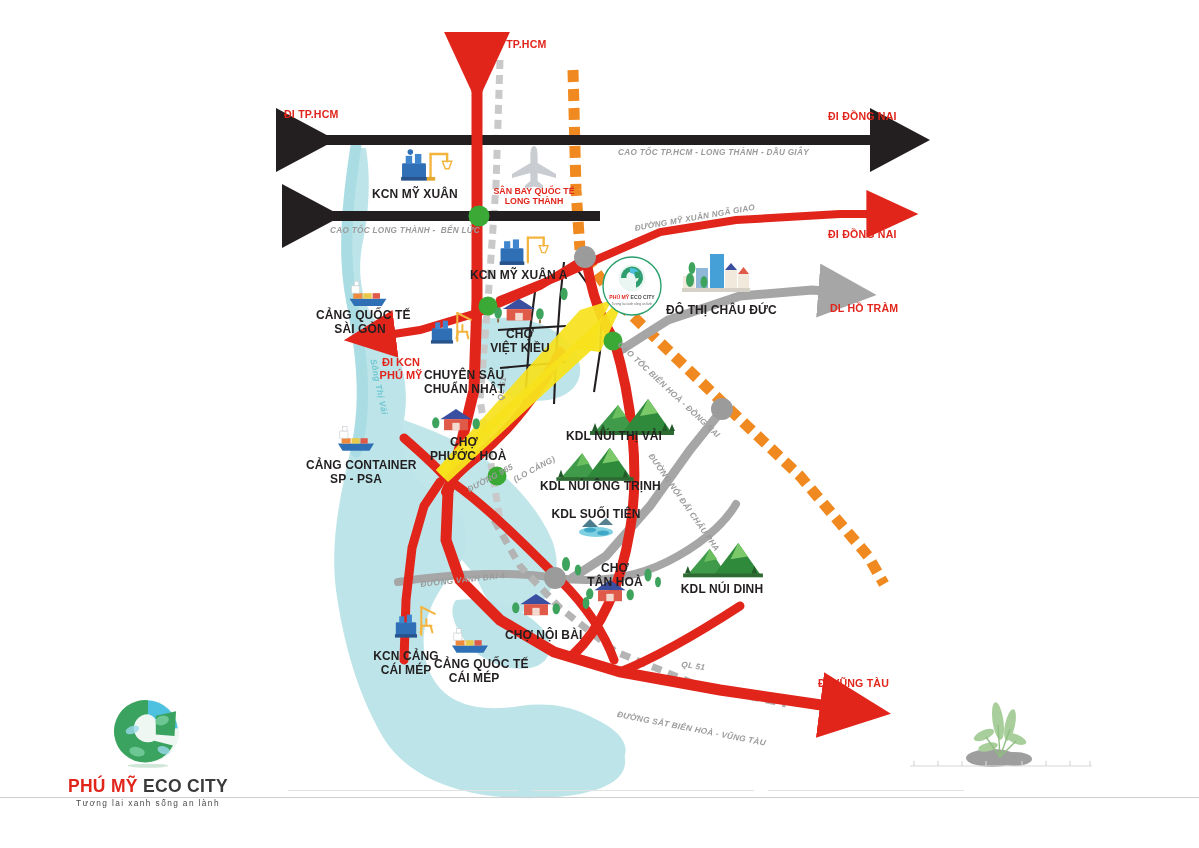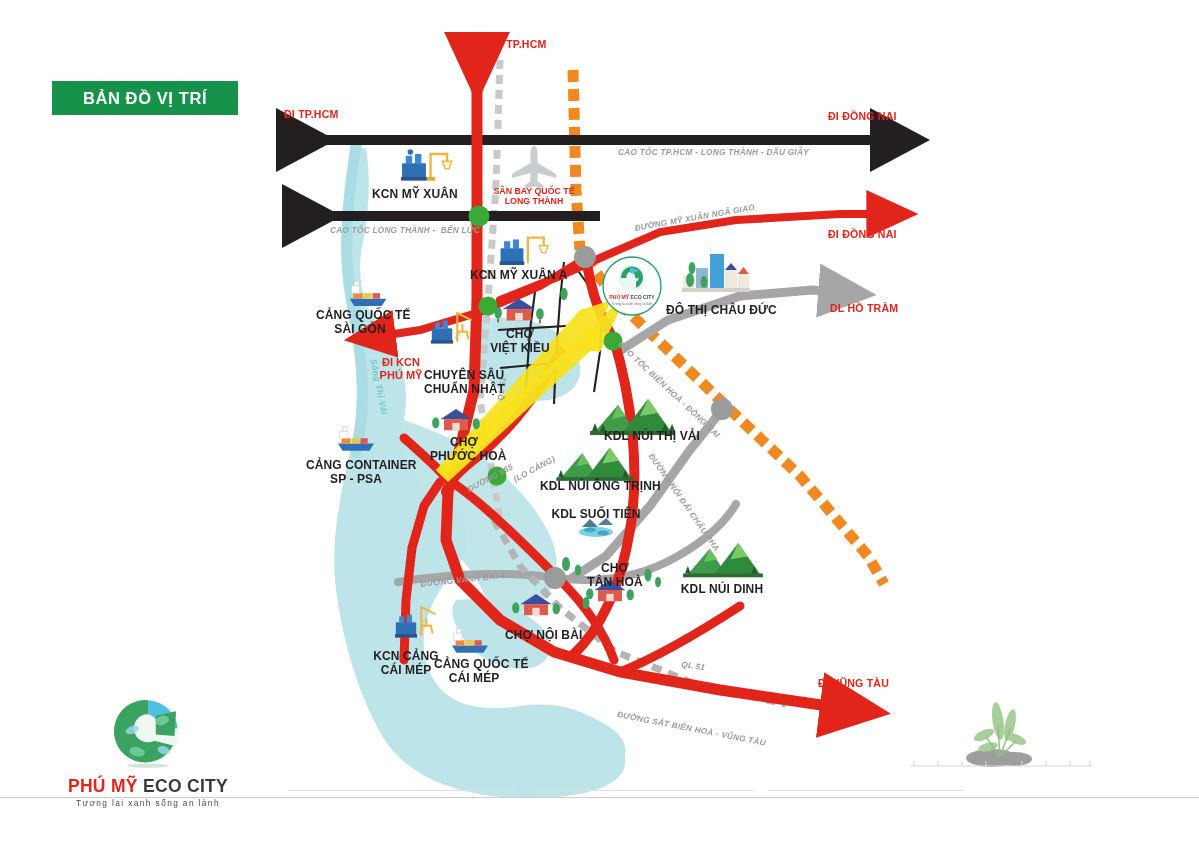--- a/index.html
+++ b/index.html
@@ -381,23 +381,20 @@
           <path d="M-38,6 L-38,11"></path>
         <path d="M-14,6 L-14,11"></path>
           <path d="M22,6 L22,11"></path>
           <path d="M46,6 L46,11"></path>
         <path d="M70,6 L70,11"></path>
           <path d="M90,6 L90,11"></path>
       </g>
     </g>
   </svg>
 
-  <div class="title-banner">
-    <span>BẢN ĐỒ VỊ TRÍ</span>
-  </div>
 
   <div class="lbl red" style="left:492px;top:38px;text-align:left">ĐI TP.HCM</div>
   <div class="lbl red" style="left:284px;top:108px;text-align:left">ĐI TP.HCM</div>
   <div class="lbl red" style="left:828px;top:110px;text-align:left">ĐI ĐỒNG NAI</div>
   <div class="lbl red" style="left:828px;top:228px;text-align:left">ĐI ĐỒNG NAI</div>
   <div class="lbl red" style="left:830px;top:302px;text-align:left">DL HỒ TRÀM</div>
   <div class="lbl red" style="left:818px;top:677px;text-align:right">ĐI VŨNG TÀU</div>
   <div class="lbl redbig" style="left:356px;top:356px;width:90px">ĐI KCN
 PHÚ MỸ</div>
 
@@ -422,21 +419,21 @@
   <div class="lbl poi" style="left:316px;top:308px;width:88px">CẢNG QUỐC TẾ
 SÀI GÒN</div>
   <div class="lbl poi" style="left:485px;top:327px;width:70px">CHỢ
 VIỆT KIỀU</div>
   <div class="lbl poi" style="left:424px;top:368px;width:80px">CHUYÊN SÂU
 CHUẨN NHẬT</div>
   <div class="lbl poi" style="left:430px;top:435px;width:68px">CHỢ
 PHƯỚC HOÀ</div>
   <div class="lbl poi" style="left:306px;top:458px;width:100px">CẢNG CONTAINER
 SP - PSA</div>
-  <div class="lbl poi" style="left:600px;top:429px;width:104px">KDL NÚI THỊ VẢI</div>
+  <div class="lbl poi" style="left:562px;top:429px;width:104px">KDL NÚI THỊ VẢI</div>
   <div class="lbl poi" style="left:540px;top:479px;width:114px">KDL NÚI ÔNG TRỊNH</div>
   <div class="lbl poi" style="left:548px;top:507px;width:96px">KDL SUỐI TIÊN</div>
   <div class="lbl poi" style="left:674px;top:582px;width:96px">KDL NÚI DINH</div>
   <div class="lbl poi" style="left:585px;top:561px;width:60px">CHỢ
 TÂN HOÀ</div>
   <div class="lbl poi" style="left:505px;top:628px;width:70px">CHỢ NỘI BÀI</div>
   <div class="lbl poi" style="left:368px;top:649px;width:76px">KCN CẢNG
 CÁI MÉP</div>
   <div class="lbl poi" style="left:434px;top:657px;width:80px">CẢNG QUỐC TẾ
 CÁI MÉP</div>

